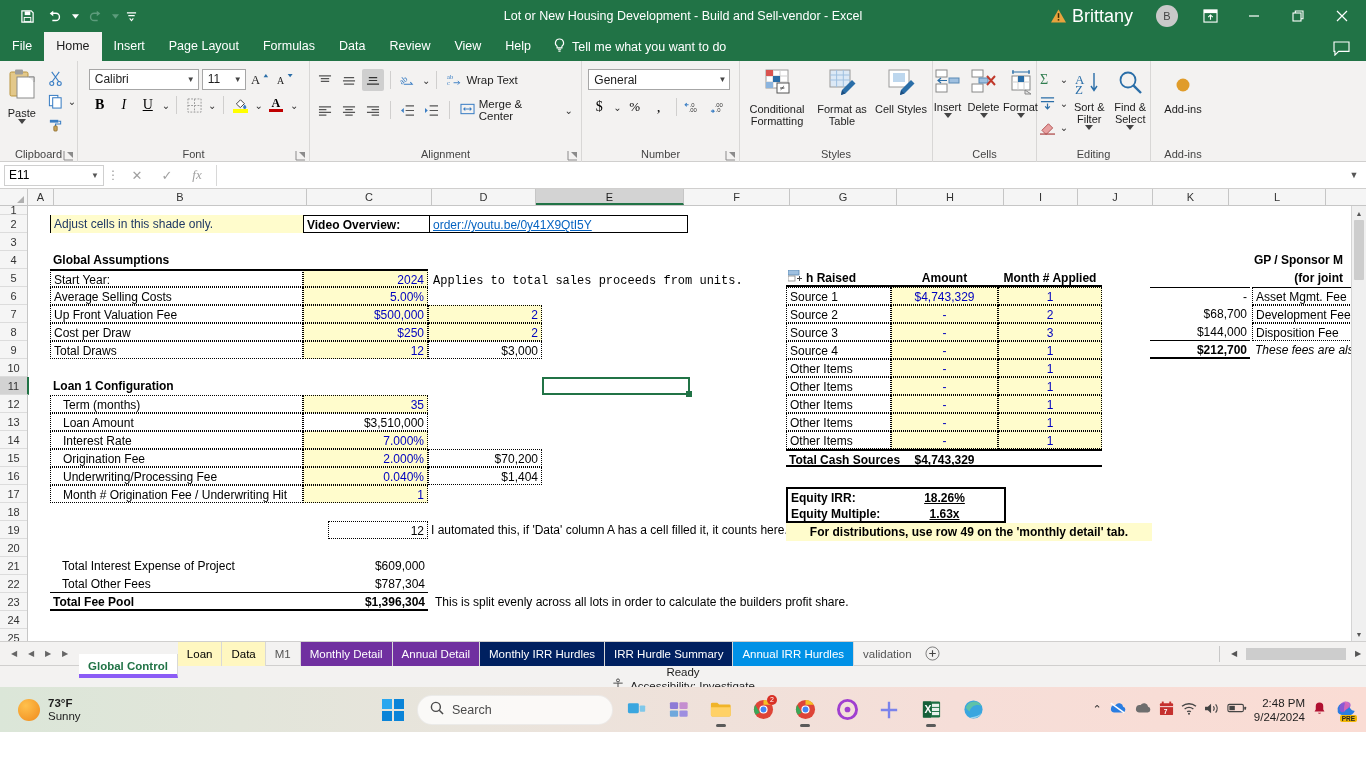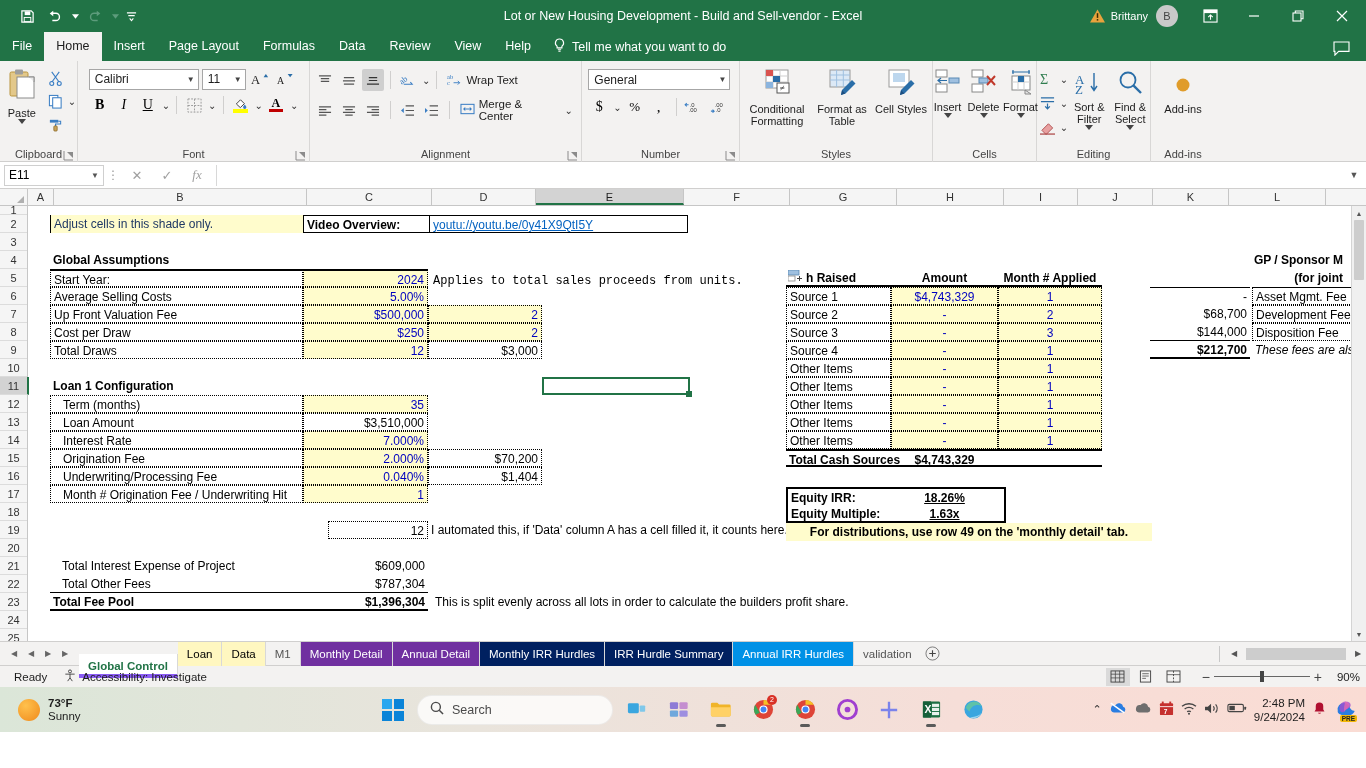--- a/index.html
+++ b/index.html
@@ -7,21 +7,21 @@
   body { font-family:"Liberation Sans", sans-serif; font-size:12px; background:#fff; }
 
   
   .titlebar { height:32px; background:#217346; display:flex; align-items:center; position:relative; color:#fff; }
   .qat { display:flex; align-items:center; gap:2px; padding-left:14px; }
   .qat-btn { width:26px; height:24px; display:flex; align-items:center; justify-content:center; color:#fff; cursor:pointer; }
   .qat-btn svg { display:block; }
   .title-text { position:absolute; left:0; right:0; text-align:center; font-size:12.5px; color:#fff; pointer-events:none; }
   .tb-right { margin-left:auto; display:flex; align-items:center; gap:0; padding-right:2px; }
   .warn-ico { width:26px; display:flex; align-items:center; justify-content:center; }
-  .user-name { font-size:11px; color:#fff; padding-right:8px; }
+  .user-name { font-size:18px; color:#fff; padding-right:23px; }
   .avatar { width:22px; height:22px; border-radius:50%; background:#c9c9c9; color:#444;
             font-size:11px; display:flex; align-items:center; justify-content:center; margin-right:10px; }
   .wbtn { width:44px; height:32px; display:flex; align-items:center; justify-content:center; cursor:pointer; }
 
   
   .ribbontabs { height:29px; background:#217346; display:flex; align-items:flex-end; position:relative; }
   .rtab { padding:0 12px; height:29px; line-height:29px; font-size:12.5px; color:#fff; cursor:pointer; }
   .rtab.active { background:#f3f2f1; color:#1d1d1d; font-weight:400; }
   .tellme { display:flex; align-items:center; gap:6px; color:#fff; font-size:12.5px; padding:0 10px; height:29px; cursor:pointer; }
   .rt-right { margin-left:auto; display:flex; align-items:center; padding-right:10px; }
@@ -92,21 +92,21 @@
   .navb { width:16px; height:18px; display:flex; align-items:center; justify-content:center; font-size:8px; color:#666; }
   .stab { height:24px; line-height:24px; padding:0 9px; font-size:11.5px; cursor:pointer; border-right:1px solid #d8d8d8; }
   .stab.active { background:#fff; font-weight:bold; color:#217346; border-bottom:4px solid #8b5cf6;margin-top:25px; }
   .addsheet { width:24px; display:flex; align-items:center; justify-content:center; color:#555; }
   .sb-right { margin-left:auto; display:flex; align-items:center; }
   .hsb { width:100px; height:12px; background:#cdcdcd; margin:0 4px; }
   .hsb-arrow { width:16px; text-align:center; font-size:8px; color:#555; }
 
   
   .statusbar { height:22px; background:#f3f2f1; border-top:1px solid #d0cfce; display:flex; align-items:center;
-               padding:0 6px; font-size:11.5px; color:#1d1d1d; }
+               padding:0 6px; font-size:11.5px; color:#1d1d1d;flex-direction:column; }
   .sb-item { padding:0 8px; display:flex; align-items:center; gap:5px; }
   .sb-r { margin-left:auto; display:flex; align-items:center; gap:4px; }
   .viewb { width:24px; height:18px; display:flex; align-items:center; justify-content:center; cursor:pointer; }
   .viewb.on { background:#dadada; }
   .zslider { width:96px; height:16px; display:flex; align-items:center; position:relative; }
   .ztrack { height:1px; background:#666; width:100%; }
   .zthumb { position:absolute; left:46px; width:4px; height:11px; background:#444; }
   .zpct { width:34px; text-align:right; font-size:11.5px; }
 
   
@@ -672,21 +672,21 @@
       <div class="rh">22</div>
       <div class="rh">23</div>
       <div class="rh">24</div>
       <div class="rh">25</div>
     </div>
 
     <div class="cells">
 
       <div class="cell yel" style="left:22px;top:9px;width:253px;color:#1f3864;border-left:1px solid #000;">Adjust cells in this shade only.</div>
       <div class="cell b" style="left:275px;top:9px;width:127px;border:1px solid #000;">Video Overview:</div>
-      <div class="cell lnk" style="left:402px;top:9px;width:258px;border:1px solid #000;border-left:none;">youtu://youtu.be/0y41X9QtI5Y</div>
+      <div class="cell lnk" style="left:402px;top:9px;width:258px;border:1px solid #000;border-left:none;">order://youtu.be/0y41X9QtI5Y</div>
 
       <div class="cell b" style="left:22px;top:45px;width:253px;">Global Assumptions</div>
 
       <div class="cell bdot" style="left:22px;top:63px;width:253px;border-top:2px solid #000;">Start Year:</div>
       <div class="cell bdot yel r blue" style="left:275px;top:63px;width:125px;border-top:2px solid #000;">2024</div>
 
       <div class="cell bdot" style="left:22px;top:81px;width:253px;">Average Selling Costs</div>
       <div class="cell bdot yel r blue" style="left:275px;top:81px;width:125px;">5.00%</div>
       <div class="cell" style="left:402px;top:66px;width:330px;font-family:Liberation Mono, monospace;">Applies to total sales proceeds from units.</div>
 

